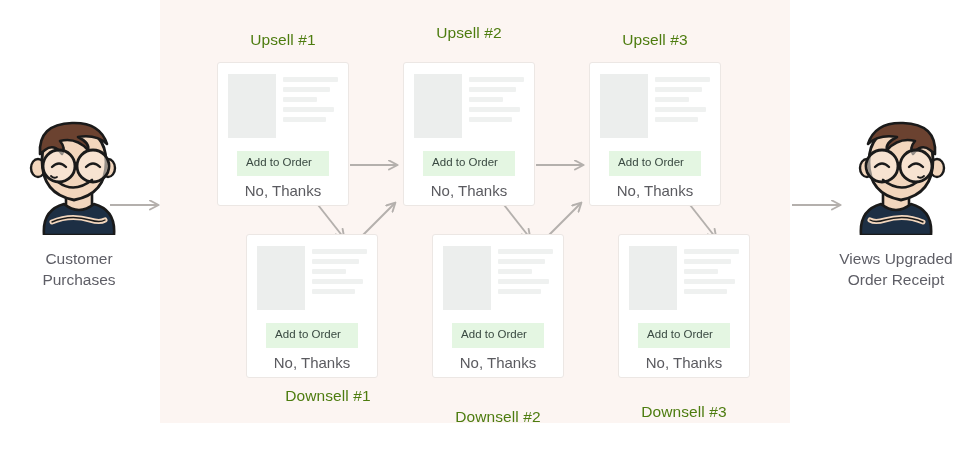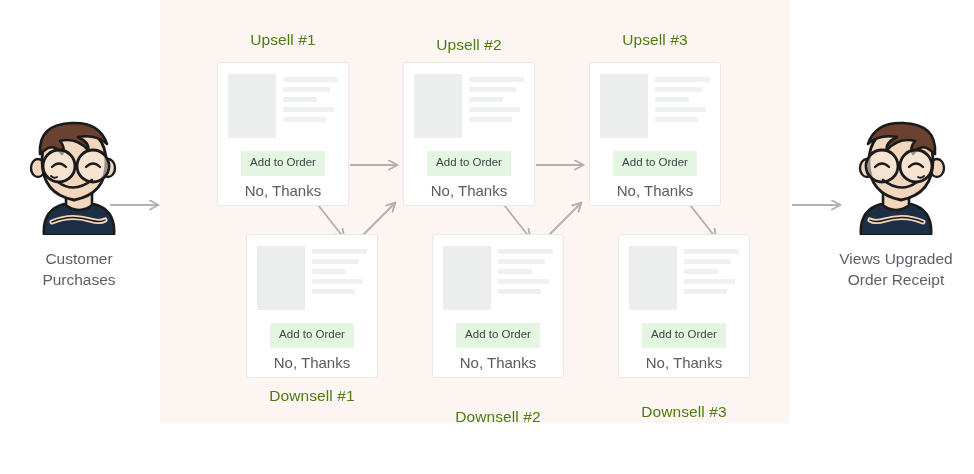--- a/index.html
+++ b/index.html
@@ -82,21 +82,21 @@
     height: 5px;
     background: #eff1f0;
     border-radius: 1px;
   }
   .card-cta {
     margin-top: 13px;
     background: #e4f6e2;
     color: #3a4a42;
     font-size: 11.5px;
     line-height: 1;
-    padding: 6px 9px 7px 9px;
+    padding: 6px 17px 7px 9px;
     white-space: nowrap;
   }
   .card-decline {
     margin-top: 6px;
     font-size: 15px;
     color: #5a5a5f;
     white-space: nowrap;
   }
 
   
@@ -208,21 +208,21 @@
       <path d="M48,57 Q55,50 62,57" fill="none" stroke="#1a1a1a" stroke-width="2.4" stroke-linecap="round"></path>
       <path d="M82,57 Q89,50 96,57" fill="none" stroke="#1a1a1a" stroke-width="2.4" stroke-linecap="round"></path>
       <path d="M54,72 Q70,84 88,70" fill="none" stroke="#1a1a1a" stroke-width="2.6" stroke-linecap="round"></path>
       <path d="M47,66 Q50,69 53,67" fill="none" stroke="#1a1a1a" stroke-width="1.8" stroke-linecap="round"></path>
     </svg>
     <div class="persona-caption">Views Upgraded
 Order Receipt</div>
   </div>
 
   <div class="step-label" style="left:217px; top:31px; width:132px;">Upsell #1</div>
-  <div class="step-label" style="left:403px; top:36px; width:132px;">Upsell #2</div>
+  <div class="step-label" style="left:403px; top:24px; width:132px;">Upsell #2</div>
   <div class="step-label" style="left:589px; top:31px; width:132px;">Upsell #3</div>
 
   <div class="offer-card" style="left:217px; top:62px;">
     <div class="card-body">
       <div class="card-thumb"></div>
       <div class="card-lines">
         <i style="width:100%"></i>
           <i style="width:86%"></i>
           <i style="width:62%"></i>
           <i style="width:92%"></i>
@@ -301,18 +301,18 @@
           <i style="width:86%"></i>
           <i style="width:62%"></i>
           <i style="width:92%"></i>
           <i style="width:78%"></i>
       </div>
     </div>
     <div class="card-cta">Add to Order</div>
     <div class="card-decline">No, Thanks</div>
   </div>
 
-  <div class="step-label" style="left:236px; top:387px; width:152px;">Downsell #1</div>
+  <div class="step-label" style="left:252px; top:387px; width:152px;">Downsell #1</div>
   <div class="step-label" style="left:422px; top:408px; width:152px;">Downsell #2</div>
   <div class="step-label" style="left:608px; top:387px; width:152px;margin-top:16px;">Downsell #3</div>
 
 
 </div>
 
 </body></html>

